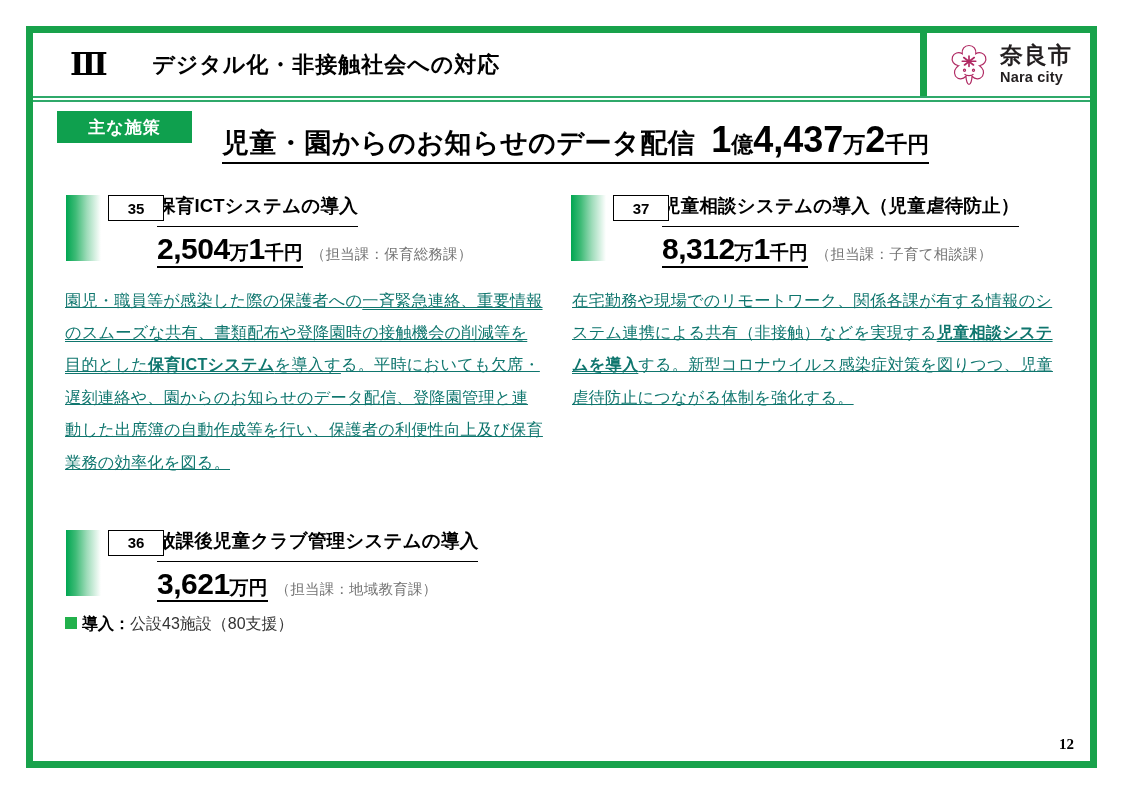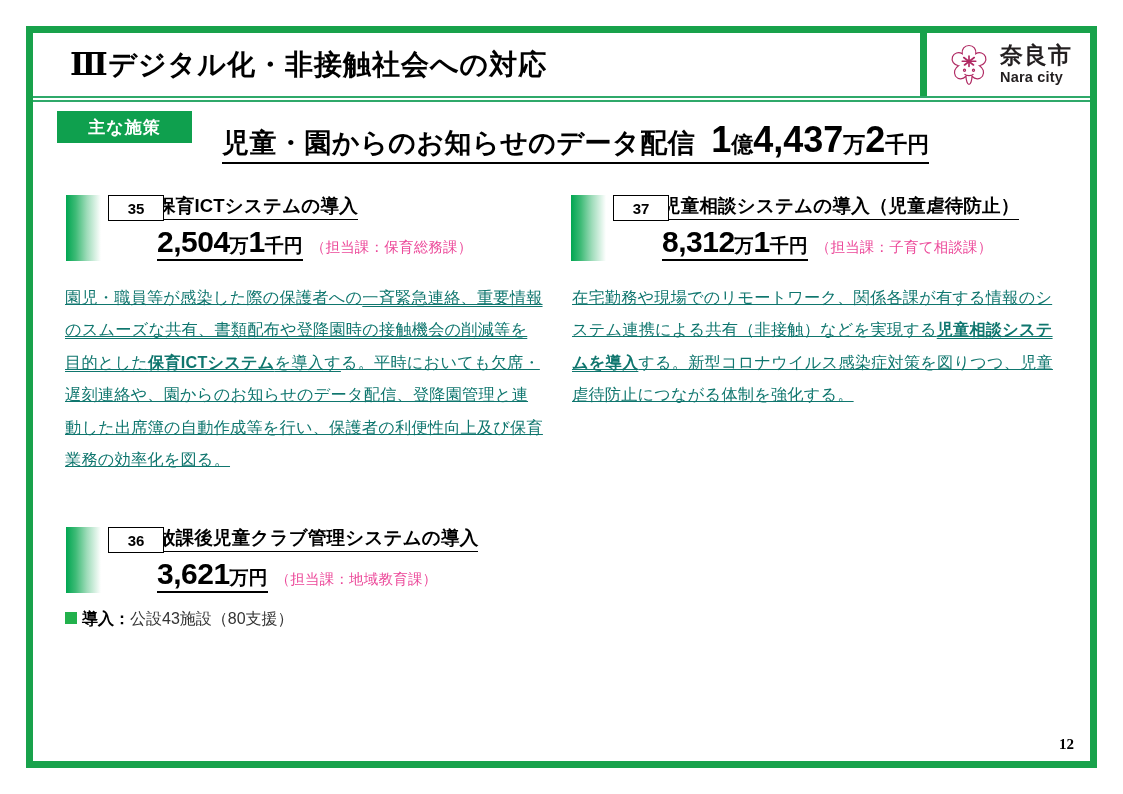--- a/index.html
+++ b/index.html
@@ -45,22 +45,23 @@
   }
   .chapter-num {
     font-size: 31px;
     font-weight: bold;
     font-family: "Liberation Serif", "DejaVu Serif", serif;
     margin-left: 37px;
     letter-spacing: 0.5px;
     line-height: 1;
   }
   .header-title {
-    font-size: 28px;
-    font-weight: bold;
+    font-size: 22px;
+    font-weight: bold;
+    margin-left: 44px;
     letter-spacing: 1px;
     white-space: nowrap;
   }
   .header-divider {
     width: 7px;
     background: #18A24B;
     flex: 0 0 auto;
   }
   .logo-cell {
     flex: 0 0 auto;
@@ -192,41 +193,41 @@
     font-size: 15px;
     font-weight: bold;
     background: #fff;
   }
   .item-title {
     margin-left: 46px;
     font-size: 18.5px;
     font-weight: bold;
     display: inline-block;
     border-bottom: 1.8px solid #000;
-    padding-bottom: 1px;
+    padding-bottom: 8px;
     letter-spacing: 0.2px;
     white-space: nowrap;
   }
   .amount-line {
     margin-top: 6px;
     margin-left: 46px;
     white-space: nowrap;
   }
   .amount {
     display: inline-block;
     border-bottom: 2px solid #000;
     padding-bottom: 1px;
     font-weight: bold;
     line-height: 1.05;
   }
   .amt-num  { font-size: 30px; letter-spacing: -0.5px; }
   .amt-unit { font-size: 19px; }
   .dept {
     font-size: 14.5px;
-    color: #ec4899;
+    color: #737373;
     margin-left: 8px;
     letter-spacing: 0.2px;
   }
 
   
   .body-text {
     margin-top: 16px;
     margin-left: 8px;
     font-size: 16.2px;
     line-height: 2.0;

